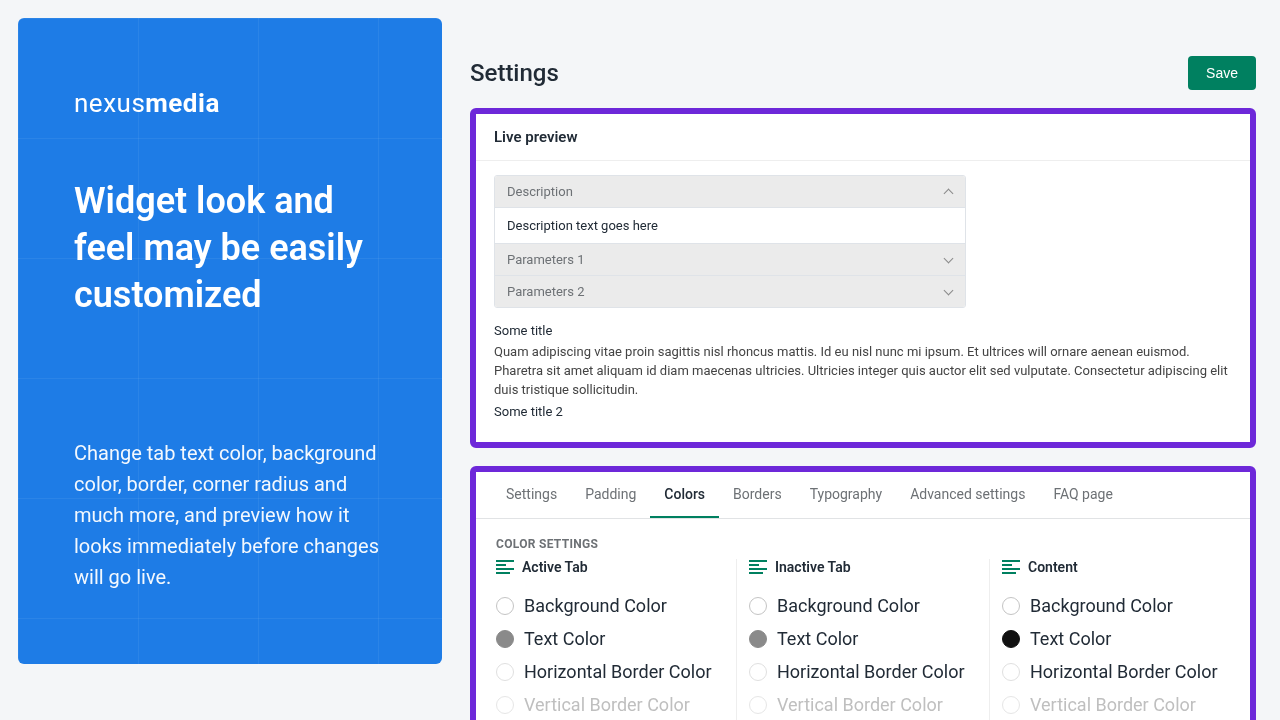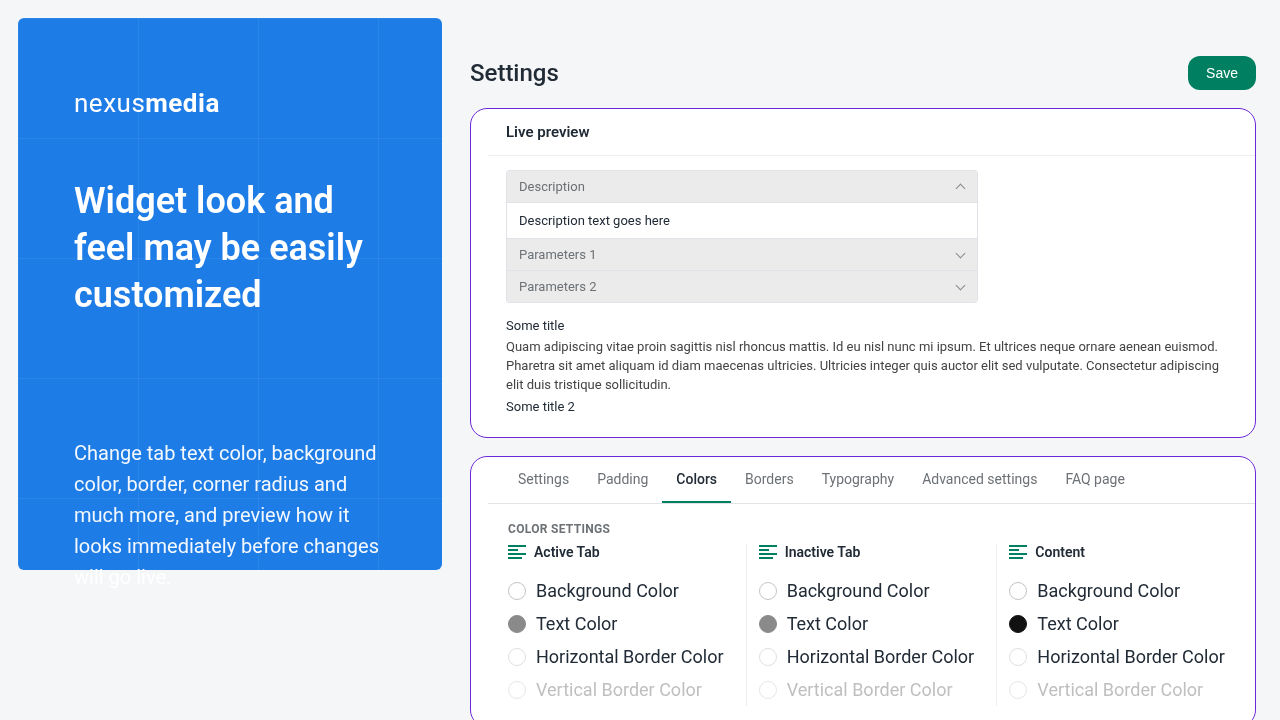--- a/index.html
+++ b/index.html
@@ -12,21 +12,21 @@
   display: flex;
 }
 .sidebar {
   width: 460px;
   padding: 18px;
 }
 .sidebar-card {
   background: #1e7ce6;
   border-radius: 6px;
   padding: 70px 56px 56px 56px;
-  height: 552px;
+  height: 646px;
   color: #fff;
   position: relative;
   background-image:
     linear-gradient(rgba(255,255,255,0.06) 1px, transparent 1px),
     linear-gradient(90deg, rgba(255,255,255,0.06) 1px, transparent 1px);
   background-size: 120px 120px;
 }
 .brand {
   font-size: 26px;
   font-weight: 400;
@@ -62,31 +62,30 @@
 }
 .page-title {
   font-size: 24px;
   font-weight: 500;
   color: #212b36;
 }
 .save-btn {
   background: #008060;
   color: #fff;
   border: none;
-  border-radius: 12px;
+  border-radius: 4px;
   padding: 9px 18px;
   font-size: 14px;
   font-weight: 500;
   cursor: pointer;
 }
 .card {
   background: #fff;
-  border: 1px solid #6d28d9;
-  border-radius: 17px;
-  padding-left: 17px;
+  border: 6px solid #6d28d9;
+  border-radius: 6px;
 }
 .card-header {
   padding: 14px 18px;
   font-size: 15px;
   font-weight: 600;
   color: #212b36;
   border-bottom: 1px solid #eee;
 }
 .preview-body {
   padding: 14px 18px 18px 18px;
@@ -251,21 +250,21 @@
           <span>Parameters 1</span>
           <span class="chev"></span>
         </div>
         <div class="acc-item">
           <span>Parameters 2</span>
           <span class="chev"></span>
         </div>
       </div>
       <div class="preview-text">
         <div class="t1">Some title</div>
-        <div class="body">Quam adipiscing vitae proin sagittis nisl rhoncus mattis. Id eu nisl nunc mi ipsum. Et ultrices neque ornare aenean euismod. Pharetra sit amet aliquam id diam maecenas ultricies. Ultricies integer quis auctor elit sed vulputate. Consectetur adipiscing elit duis tristique sollicitudin.</div>
+        <div class="body">Quam adipiscing vitae proin sagittis nisl rhoncus mattis. Id eu nisl nunc mi ipsum. Et ultrices will ornare aenean euismod. Pharetra sit amet aliquam id diam maecenas ultricies. Ultricies integer quis auctor elit sed vulputate. Consectetur adipiscing elit duis tristique sollicitudin.</div>
         <div class="t1">Some title 2</div>
       </div>
     </div>
   </div>
 
   <div class="card">
     <div class="tabs" id="tabs">
         <div class="tab">Settings</div>
         <div class="tab">Padding</div>
         <div class="tab active">Colors</div>

